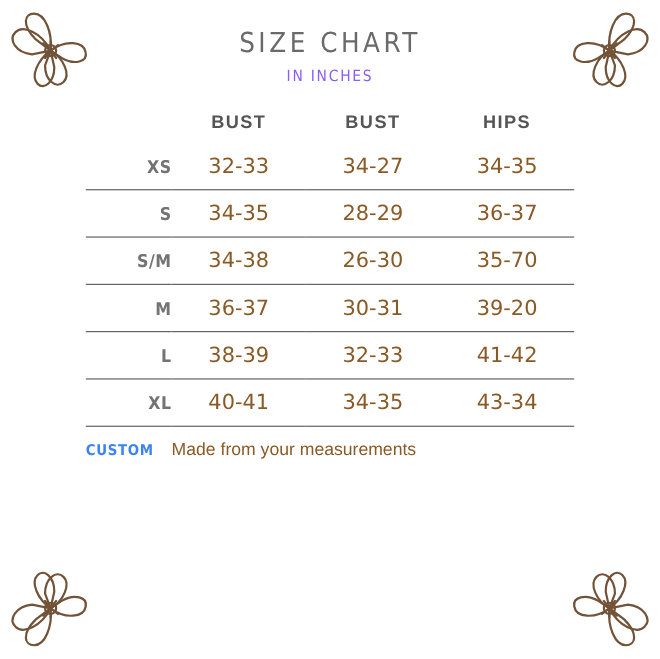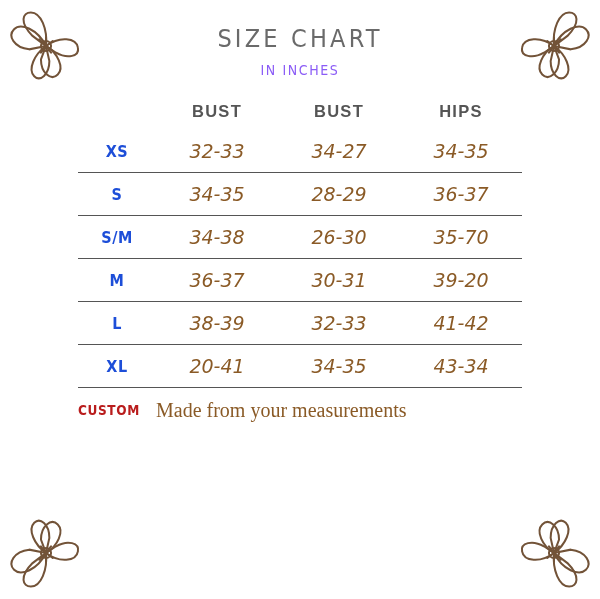--- a/index.html
+++ b/index.html
@@ -91,55 +91,54 @@
 
   tr.size-row td {
     height: 42px;
     border-top: 1.3px solid #555555;
   }
   tr.size-row:first-of-type td {
     border-top: none;
   }
 
   .size-label {
-    text-align: center;
+    text-align: right;
     padding-left: 6px;
     font-size: 16px;
-    color: #1d4ed8;
+    color: #737373;
     font-weight: bold;
     letter-spacing: 0.5px;
     font-family: "DejaVu Sans Condensed", "Liberation Sans", sans-serif;
   }
   .measure {
     text-align: center;
     font-size: 19px;
     color: #8a5a26;
     font-family: "DejaVu Sans", sans-serif;
-    font-style: italic;
   }
 
   tr.custom-row td {
     height: 44px;
     border-top: 1.3px solid #555555;
   }
   .custom-label {
     text-align: left;
     padding-left: 6px;
     font-size: 13.5px;
-    color: #b91c1c;
+    color: #3b82f6;
     font-weight: bold;
     letter-spacing: 0.6px;
     font-family: "DejaVu Sans Condensed", "Liberation Sans", sans-serif;
   }
   .custom-text {
     text-align: left;
     padding-left: 8px;
-    font-size: 20px;
+    font-size: 16px;
     color: #8a5a26;
-    font-family: Liberation Serif, serif;
+    font-family: Liberation Sans, sans-serif;
   }
 </style>
 </head>
 <body>
 
 <div class="page">
 
   <div class="flower fl-tl">
     <svg viewBox="0 0 100 100" aria-hidden="true">
       <g fill="none" stroke="#6b4a2e" stroke-width="2.4" stroke-linecap="round">
@@ -240,21 +239,21 @@
           <td class="measure">39-20</td>
         </tr>
         <tr class="size-row">
           <td class="size-label">L</td>
           <td class="measure">38-39</td>
           <td class="measure">32-33</td>
           <td class="measure">41-42</td>
         </tr>
         <tr class="size-row">
           <td class="size-label">XL</td>
-          <td class="measure">20-41</td>
+          <td class="measure">40-41</td>
           <td class="measure">34-35</td>
           <td class="measure">43-34</td>
         </tr>
         <tr class="custom-row">
           <td class="custom-label">CUSTOM</td>
           <td class="custom-text" colspan="3">Made from your measurements</td>
         </tr>
       </tbody>
     </table>
   </div>

